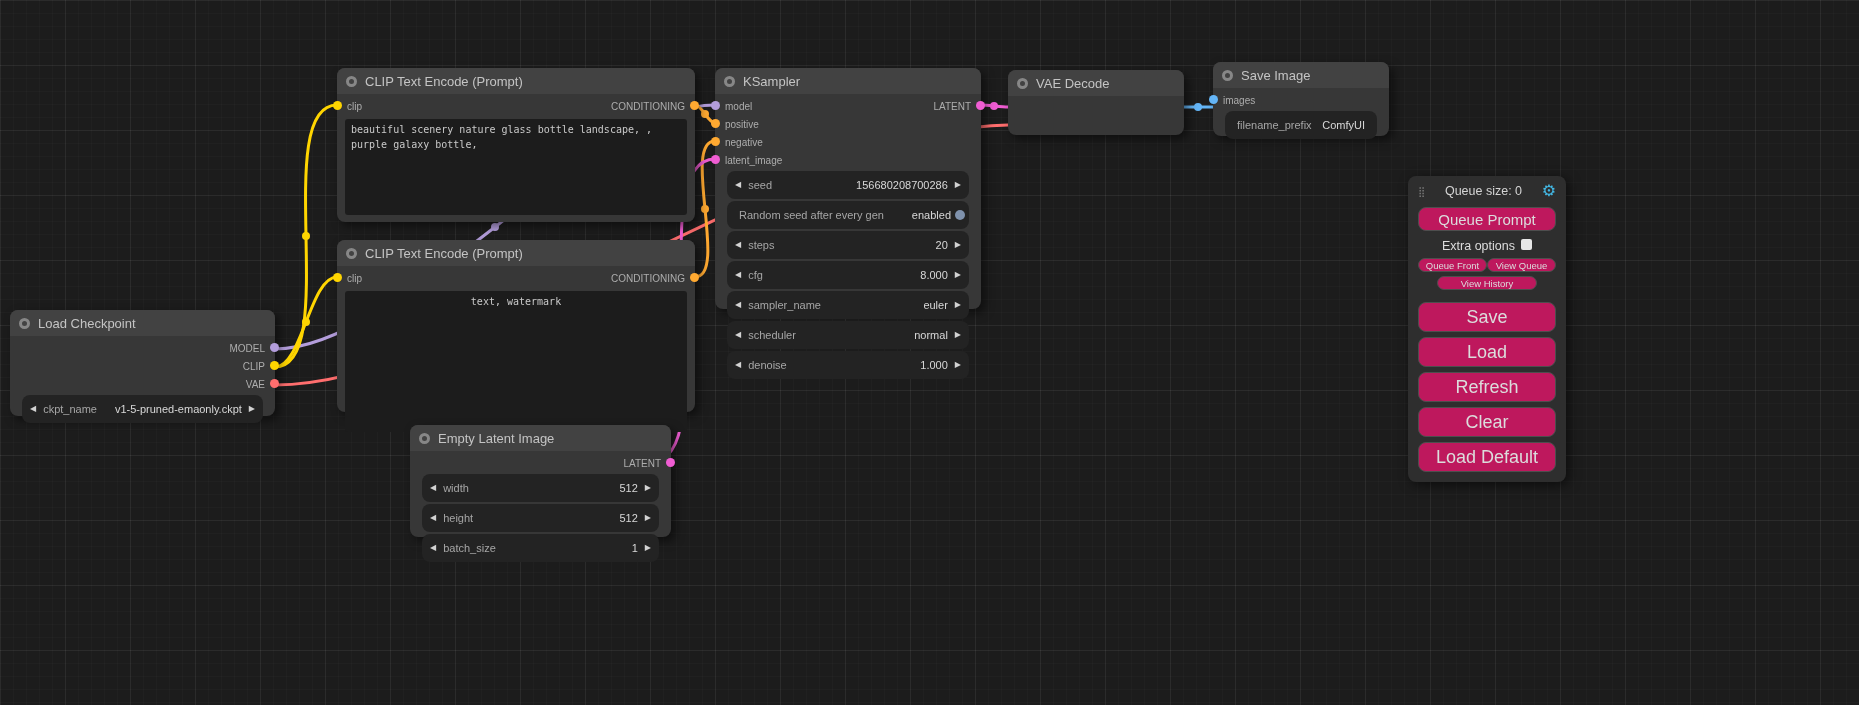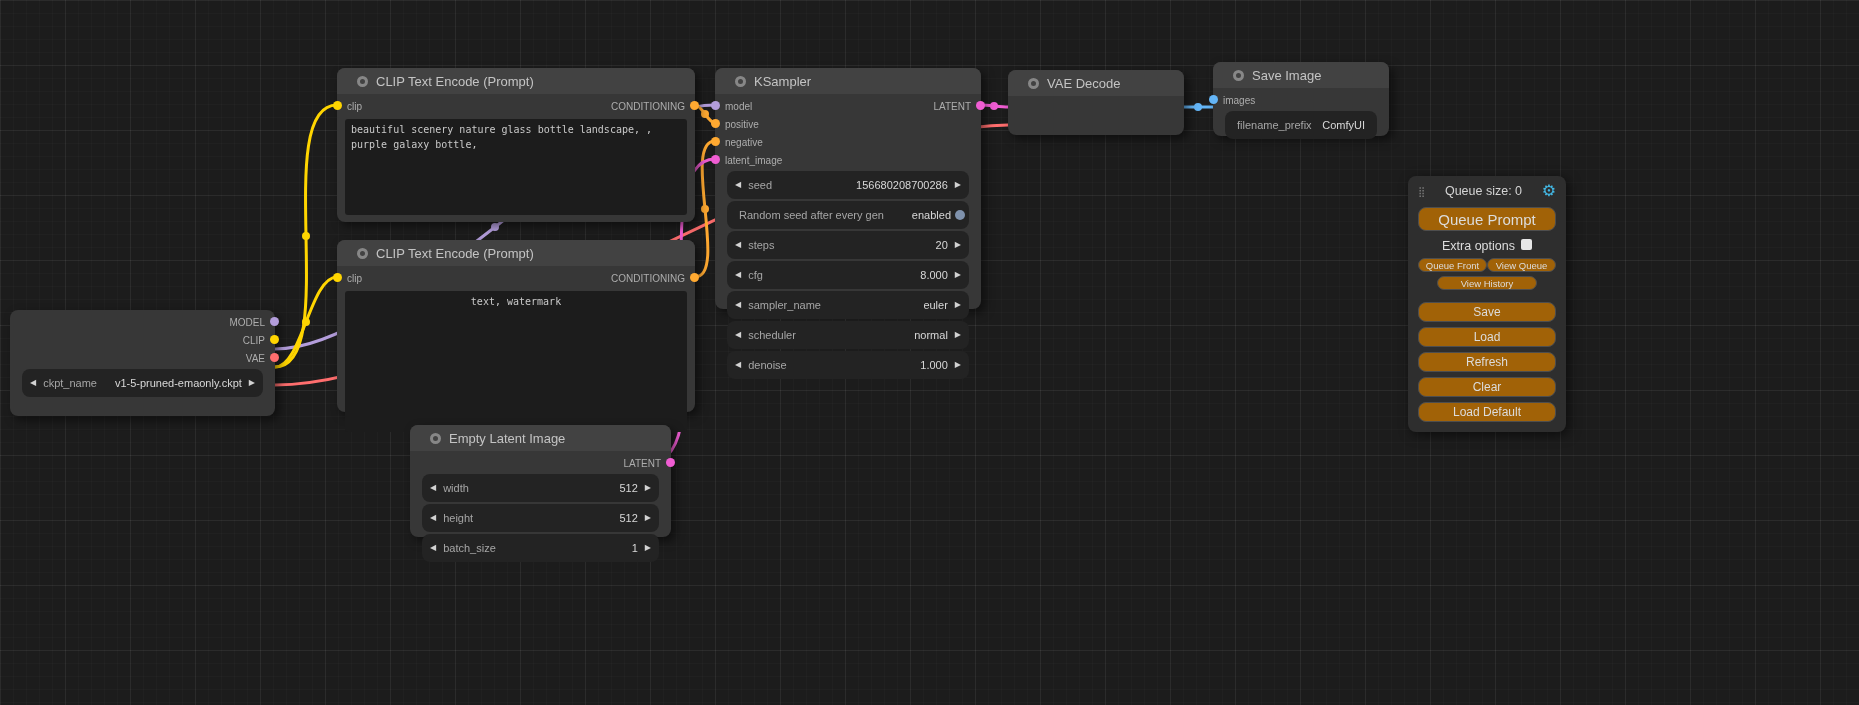--- a/index.html
+++ b/index.html
@@ -16,21 +16,21 @@
   }
   #wires { position:absolute; left:0; top:0; width:1859px; height:705px; z-index:1; }
 
   
   .node {
     position:absolute; z-index:2; background:#373737; border-radius:8px;
     box-shadow: 4px 4px 10px rgba(0,0,0,0.5); box-sizing:border-box;
   }
   .node-title {
     height:26px; background:#424242; border-radius:8px 8px 0 0;
-    display:flex; align-items:center; gap:8px; padding:0 20px;
+    display:flex; align-items:center; gap:8px; padding:0 9px;
     color:#c4c4c4; font-size:13px; cursor:default;
   }
   .title-dot {
     width:5px; height:5px; border:3px solid #878787; border-radius:50%;
     background:transparent; flex:none;
   }
   .slots { padding-top:3px; }
   .slot-row {
     position:relative; height:18px; display:flex; align-items:center;
     padding:0 10px; font-size:10px; color:#adadad;
@@ -68,32 +68,32 @@
   .menu {
     position:absolute; z-index:3; left:1408px; top:176px; width:158px;
     background:#2e2e2e; border-radius:8px; box-shadow: 3px 3px 12px rgba(0,0,0,0.55);
     padding:6px 10px 10px; box-sizing:border-box; color:#ddd;
   }
   .menu-header { display:flex; align-items:center; height:18px; }
   .drag-handle { color:#777; font-size:10px; cursor:grab; }
   .queue-size { flex:1; text-align:center; font-size:12.5px; color:#d4d4d4; }
   .gear { color:#43b9e6; font-size:16px; line-height:1; cursor:pointer; }
   .btn {
-    display:block; width:100%; background:#a16207; border:1px solid #4e4e4e;
+    display:block; width:100%; background:#be185d; border:1px solid #4e4e4e;
     border-radius:8px; color:#dcdcdc; font-family:inherit; cursor:pointer;
     box-sizing:border-box; padding:0;
   }
   .btn-queue { height:24px; font-size:15px; margin-top:7px; }
   .extra-row { display:flex; align-items:flex-start; justify-content:center; gap:6px; margin-top:8px; font-size:12.5px; height:14px; }
   .checkbox { width:11px; height:11px; background:#e6e6e6; border-radius:2px; cursor:pointer; }
   .small-row { display:flex; margin-top:5px; }
   .small-row .btn { width:auto; flex:1; }
   .btn-xs { height:14px; font-size:9.5px; }
   .btn-history { width:72%; margin:4px auto 0; height:14px; font-size:9.5px; }
-  .btn-big { height:20px; font-size:12px; margin-top:5px; }
+  .btn-big { height:30px; font-size:18px; margin-top:5px; }
   .btn-big.first { margin-top:12px; }
 </style>
 </head>
 <body>
 
 <div class="canvas">
 
   <svg id="wires">
       <path d="M 275 349 C 401 349, 589 105, 715 105" stroke="#B39DDB" stroke-width="3" fill="none" stroke-linecap="round"></path>
       <circle cx="495" cy="227" r="4" fill="#B39DDB"></circle>
@@ -109,20 +109,24 @@
       <circle cx="705" cy="209" r="4" fill="#FFA931"></circle>
       <path d="M 651 462 C 728 462, 638 159, 715 159" stroke="#F05DD3" stroke-width="3" fill="none" stroke-linecap="round"></path>
       <circle cx="683" cy="310" r="4" fill="#F05DD3"></circle>
       <path d="M 981 105 C 988 105, 1001 107, 1008 107" stroke="#F05DD3" stroke-width="3" fill="none" stroke-linecap="round"></path>
       <circle cx="994" cy="106" r="4" fill="#F05DD3"></circle>
       <path d="M 1184 107 C 1191 107, 1206 107, 1213 107" stroke="#64B5F6" stroke-width="3" fill="none" stroke-linecap="round"></path>
       <circle cx="1198" cy="107" r="4" fill="#64B5F6"></circle>
     </svg>
 
   <div class="node" style="left:10px;top:310px;width:265px;height:106px">
+    <div class="node-title">
+      <span class="title-dot"></span>
+      <span>Load Checkpoint</span>
+    </div>
     <div class="slots">
       <div class="slot-row">
         <span class="slot-out">
           <span>MODEL</span>
           <i class="pin out pin-model"></i>
         </span>
       </div>
       <div class="slot-row">
         <span class="slot-out">
           <span>CLIP</span>

